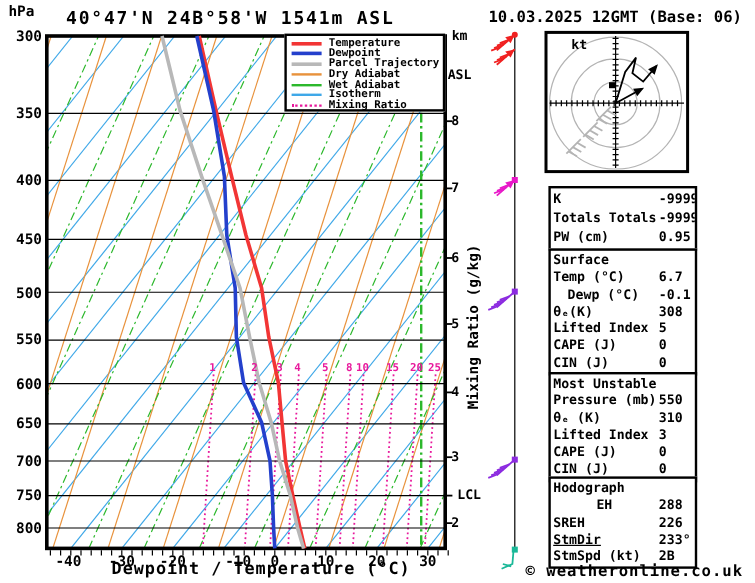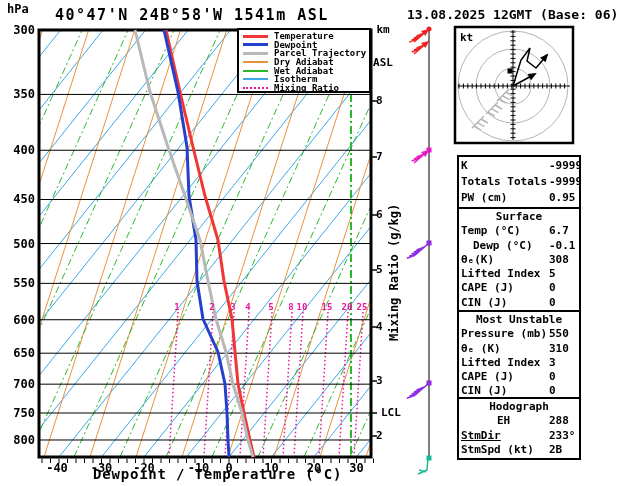--- a/index.html
+++ b/index.html
@@ -7,35 +7,35 @@
        font-family:"DejaVu Sans Mono","Liberation Mono",monospace;color:#000;overflow:hidden}
   #chart-svg{position:absolute;left:0;top:0}
   .abs{position:absolute;white-space:pre}
   .b{font-weight:bold}
   .title{left:55px;top:6px;font-size:15px;letter-spacing:1.5px}
   .datetime{left:407px;top:7px;font-size:13px}
   .hpa{left:7px;top:2px;font-size:12px}
   .kmasl{left:368px;top:2px;font-size:11px;line-height:11px;text-align:center;width:30px}
   .xlabel{left:93px;top:466px;font-size:14px;letter-spacing:.8px}
   .footer{left:438px;top:469px;font-size:13px;letter-spacing:.8px}
-  .kt{left:460px;top:31px;font-size:11px}
+  .kt{left:476px;top:31px;font-size:11px}
   .lcl{left:381px;top:406px;font-size:11px}
   .mrlabel{left:387px;top:341px;font-size:12px;transform:rotate(-90deg);transform-origin:0 0}
   .ptick{width:31px;text-align:right;font-size:12px;left:4px}
   .ttick{font-size:12px;transform:translateX(-50%);top:461px}
   .kmtick{font-size:11px;left:376px}
   .mrtick{font-size:9px;color:#e8189c;transform:translateX(-50%);top:302px}
   #legend{position:absolute;left:237px;top:28px;width:134px;height:65px;border:2px solid #000;
           background:#fff;box-sizing:border-box;padding:2px 0 0 4px}
   .leg-row{display:flex;align-items:center;height:8.6px}
   .leg-swatch{width:25px;margin-right:6px}
   .leg-label{font-size:9px;font-weight:bold}
   .tbl{position:absolute;left:457px;width:124px;border:2px solid #000;background:#fff;
        box-sizing:border-box;padding:1px 2px;overflow:hidden;font-weight:bold;font-size:11px}
-  .tbl .hd{text-align:center;line-height:14.3px;white-space:pre}
+  .tbl .hd{text-align:left;line-height:14.3px;white-space:pre}
   .tbl .row{position:relative;line-height:14.3px;white-space:pre}
   .tbl .val{position:absolute;left:88px;top:0}
   #tables .tbl:first-child .row{line-height:16px}
 </style>
 </head>
 <body>
 
 <div id="app">
   <svg id="chart-svg" width="629" height="486">
       <defs>
@@ -300,21 +300,21 @@
       </g>
       <rect x="455" y="27" width="118" height="116" fill="none" stroke="#000" stroke-width="2.5"></rect>
     </svg>
 
   <div class="abs b hpa">hPa</div>
   <div class="abs b title">40°47'N 24B°58'W 1541m ASL</div>
   <div class="abs b kmasl">
     <div>km</div>
     <div>ASL</div>
   </div>
-  <div class="abs b datetime">13.08.2025 12GMT (Base: 06)</div>
+  <div class="abs b datetime">10.03.2025 12GMT (Base: 06)</div>
 
   <div id="plabels">
       <div class="abs b ptick" style="top: 23px;">300</div>
       <div class="abs b ptick" style="top: 87.435px;">350</div>
       <div class="abs b ptick" style="top: 143.251px;">400</div>
       <div class="abs b ptick" style="top: 192.484px;">450</div>
       <div class="abs b ptick" style="top: 236.525px;">500</div>
       <div class="abs b ptick" style="top: 276.365px;">550</div>
       <div class="abs b ptick" style="top: 312.736px;">600</div>
       <div class="abs b ptick" style="top: 346.193px;">650</div>
@@ -410,18 +410,20 @@
         <div class="hd">Most Unstable</div>
         <div class="row"><div class="lbl" style="display: inline;">Pressure (mb)</div><div class="abs val">550</div></div>
         <div class="row"><div class="lbl" style="display: inline;">θₑ (K)</div><div class="abs val">310</div></div>
         <div class="row"><div class="lbl" style="display: inline;">Lifted Index</div><div class="abs val">3</div></div>
         <div class="row"><div class="lbl" style="display: inline;">CAPE (J)</div><div class="abs val">0</div></div>
         <div class="row"><div class="lbl" style="display: inline;">CIN (J)</div><div class="abs val">0</div></div>
       </div>
       <div class="tbl" style="top: 397px;">
         <div class="hd">Hodograph</div>
         <div class="row"><div class="lbl" style="display: inline; margin-left: 36px;">EH</div><div class="abs val">288</div></div>
+        <div class="row"><div class="lbl" style="display: inline;">SREH</div><div class="abs val">226</div></div>
         <div class="row"><div class="lbl" style="display: inline; text-decoration: underline;">StmDir</div><div class="abs val">233°</div></div>
         <div class="row"><div class="lbl" style="display: inline;">StmSpd (kt)</div><div class="abs val">2B</div></div>
       </div>
     </div>
 
+  <div class="abs b footer">© weatheronline.co.uk</div>
 </div>
 
 </body></html>

